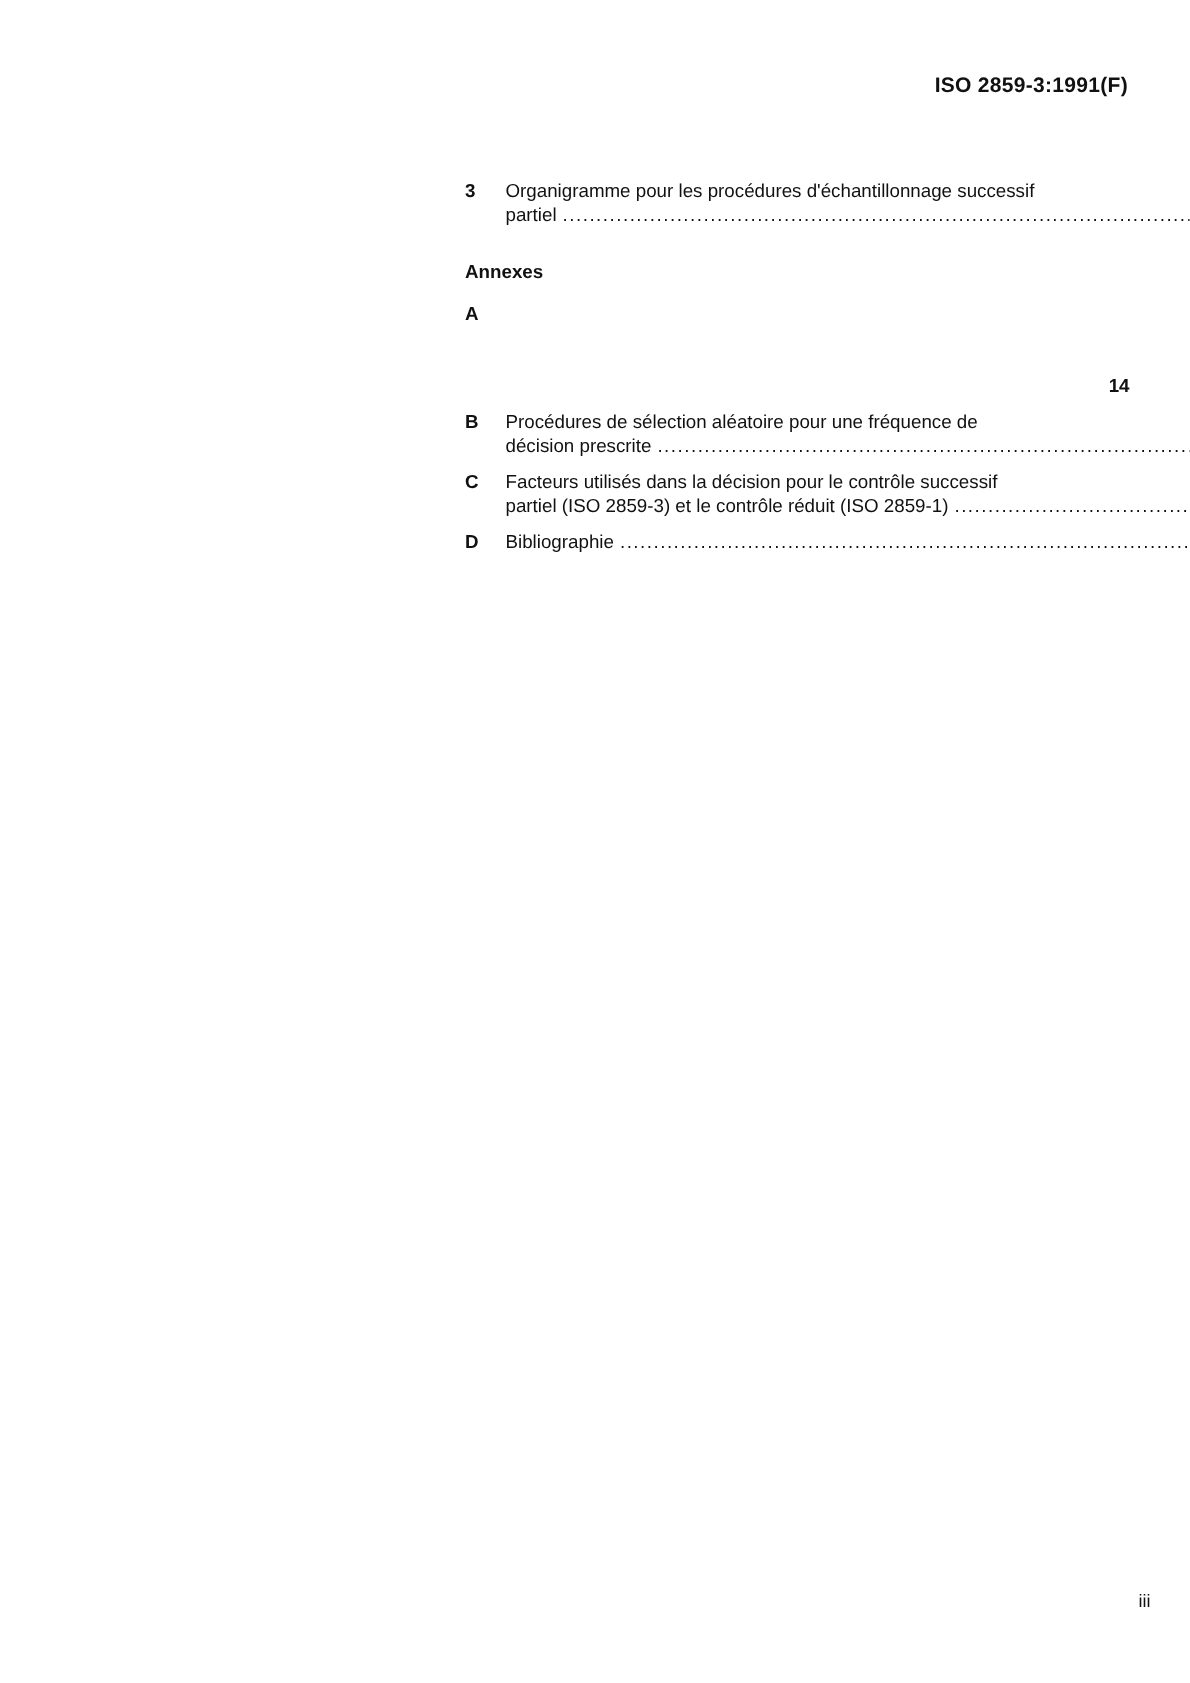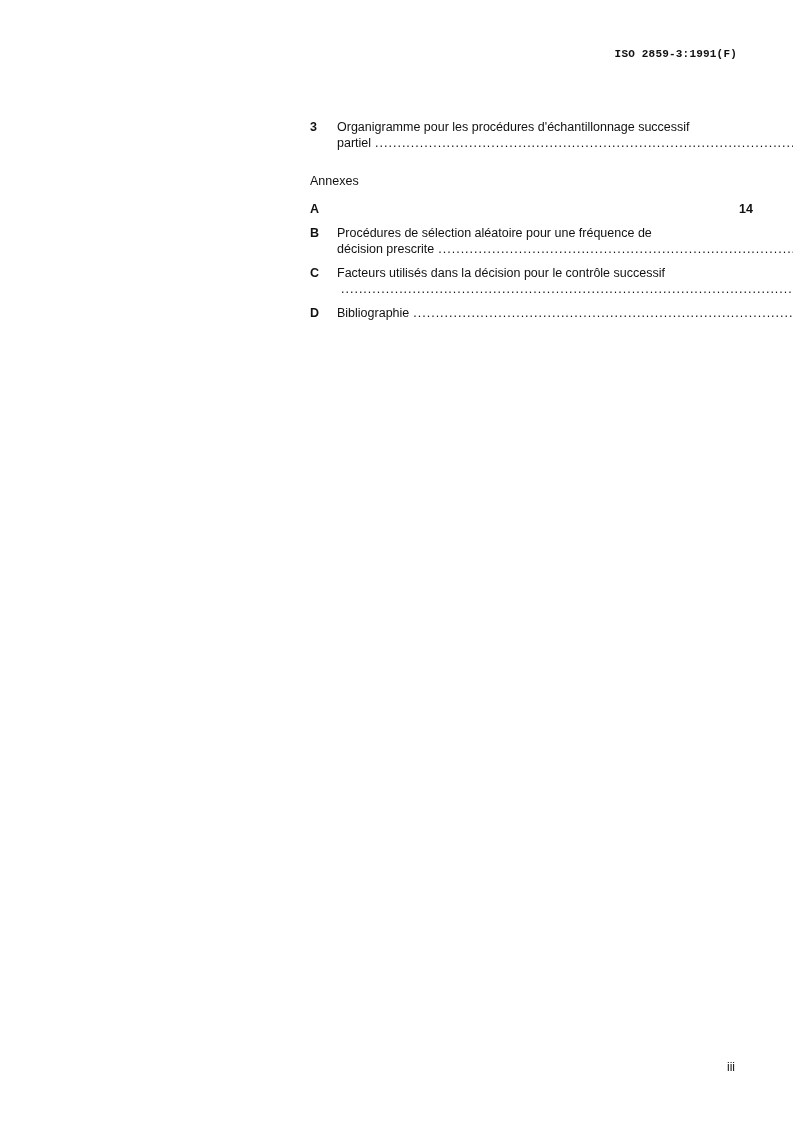--- a/index.html
+++ b/index.html
@@ -1,29 +1,29 @@
 <!DOCTYPE html>
 <html><head>
 <meta charset="utf-8">
 <style>
   html, body { margin:0; padding:0; background:#fff; }
   body { width:793px; height:1122px; position:relative; overflow:hidden;
          font-family:"Liberation Sans", sans-serif; color:#111; }
-  .header { position:absolute; top:48px; right:56px; font-weight:bold; font-size:11px; letter-spacing:0.2px;font-family:Liberation Mono, monospace; }
+  .header { position:absolute; top:48px; right:41px; font-weight:bold; font-size:14px; letter-spacing:0.2px; }
   .toc { position:absolute; left:310px; width:443px; font-size:12.5px; line-height:16px; }
   .entry { display:flex; margin-bottom:8px; }
   .key { width:27px; font-weight:bold; flex:none; }
   .body { flex:1; }
   .line { display:flex; align-items:flex-end; }
   .line .txt { white-space:nowrap;text-align:center; }
   .dots { flex:1; overflow:hidden; white-space:nowrap; margin:0 4px; letter-spacing:1px; }
   .dots::after { content:"......................................................................................................................................................"; }
-  .page { font-weight:bold; width:30px; text-align:right; flex:none; margin-right:-0px; }
-  .section { font-weight:normal; margin:22px 0 12px 0; }
-  .footer { position:absolute; top:1060px; right:58px; font-size:12px; }
+  .page { font-weight:bold; width:30px; text-align:right; flex:none; margin-right:-0px;margin-top:48px; }
+  .section { font-weight:bold; margin:22px 0 12px 0; }
+  .footer { position:absolute; top:1060px; right:26px; font-size:12px; }
 </style>
 </head>
 <body>
 
 <div class="header">ISO 2859-3:1991(F)</div>
 
 <div class="toc" style="top:119px;">
   <div class="entry">
     <div class="key">3</div>
     <div class="body">
@@ -58,20 +58,21 @@
 
       </div>
     </div>
   </div>
 
   <div class="entry">
     <div class="key">C</div>
     <div class="body">
       <div>Facteurs utilisés dans la décision pour le contrôle successif</div>
       <div class="line">
+        <span class="txt">partiel (ISO 2859-3) et le contrôle réduit (ISO 2859-1)</span>
         <span class="dots"></span>
 
       </div>
     </div>
   </div>
 
   <div class="entry">
     <div class="key">D</div>
     <div class="body">
       <div class="line">

